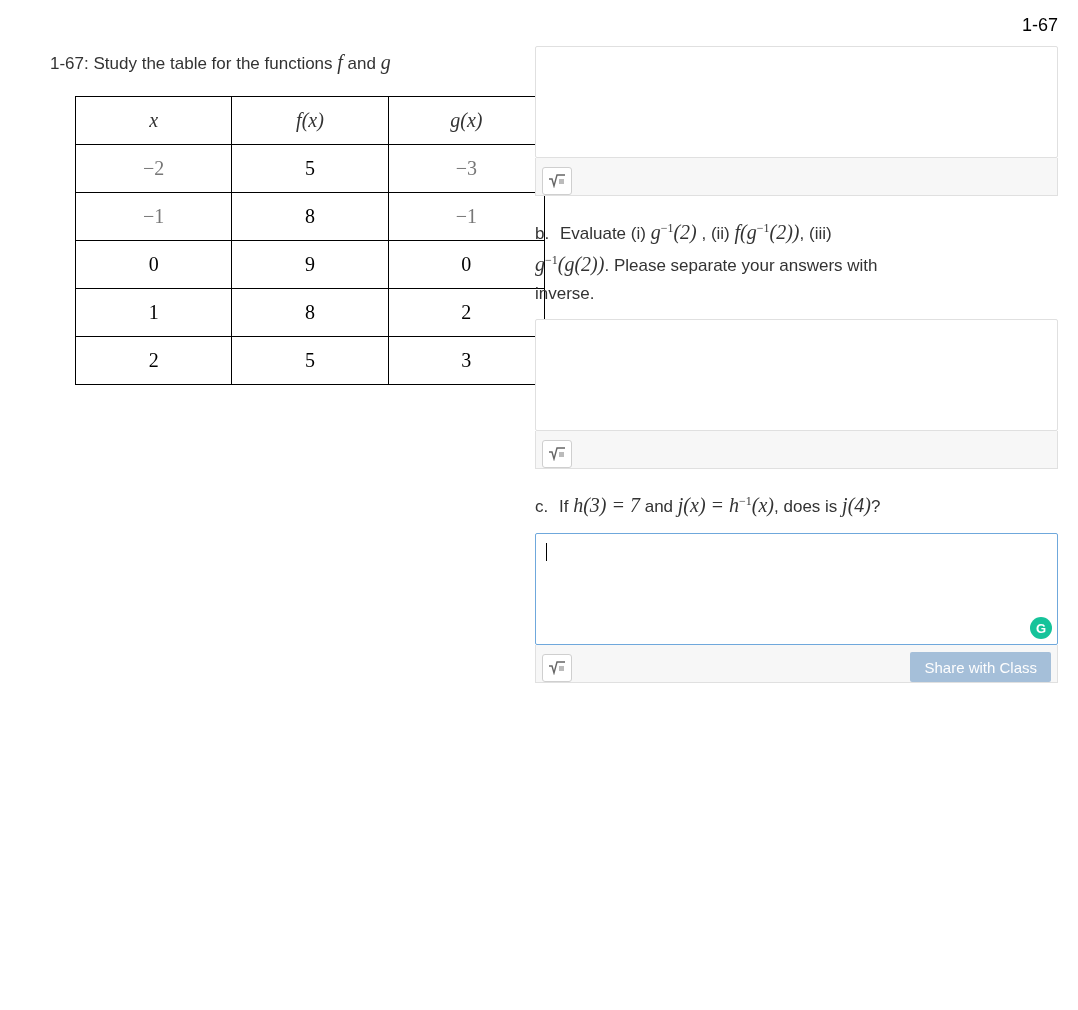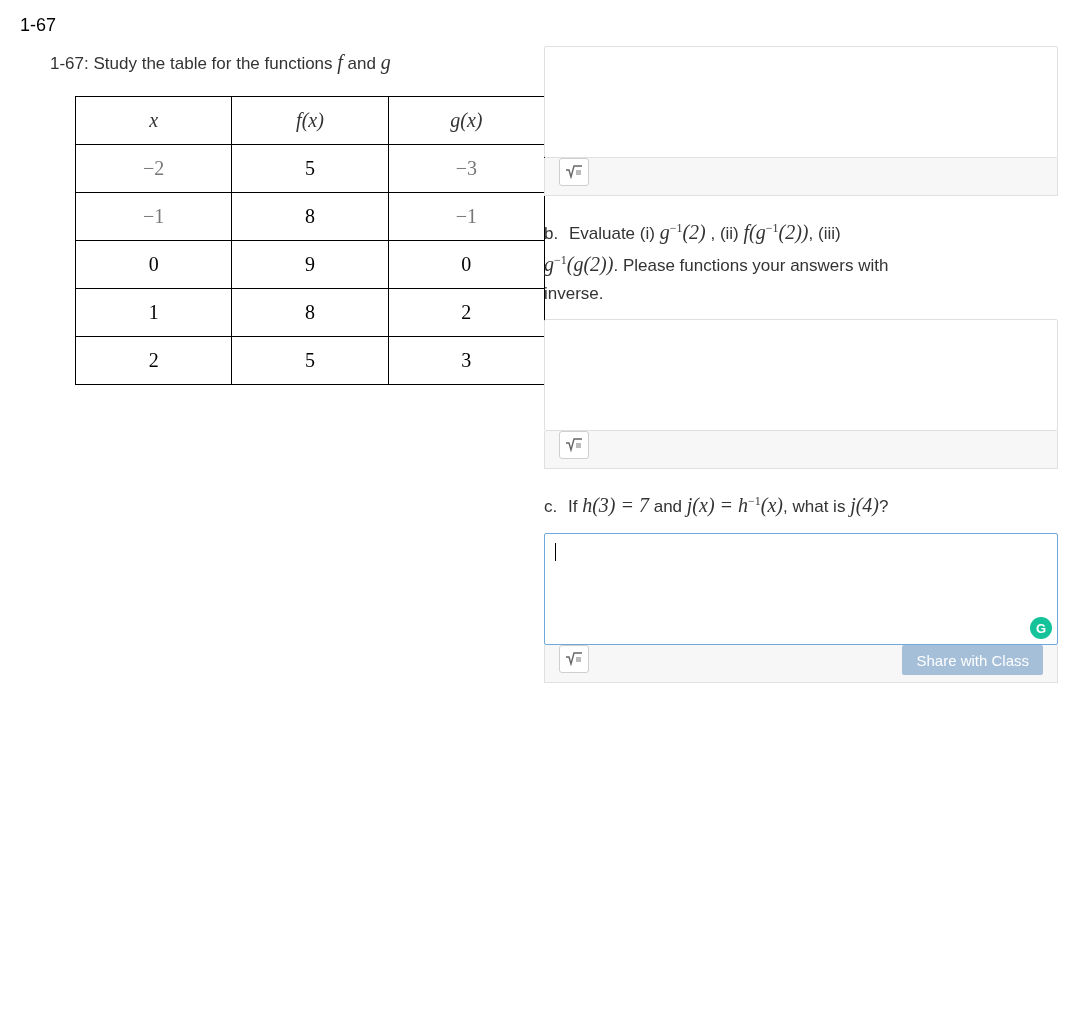--- a/index.html
+++ b/index.html
@@ -1,34 +1,34 @@
 <!DOCTYPE html>
 <html><head>
 <meta charset="utf-8">
 <style>
   html,body{margin:0;padding:0;background:#fff;font-family:Arial,Helvetica,sans-serif;color:#333;font-size:16px}
   .page{width:1078px;min-height:1010px;position:relative;box-sizing:border-box;padding:15px 20px 20px 20px}
-  .title{text-align:left;font-size:18px;color:#000;margin-bottom:10px}
-  .cols{display:flex;gap:34px}
+  .title{text-align:right;font-size:18px;color:#000;margin-bottom:10px}
+  .cols{display:flex;gap:25px}
   .left{width:490px}
   .right{flex:1}
   .intro{font-size:17px;margin:5px 0 22px 30px;color:#333}
   .intro .it{font-style:italic;font-family:'Times New Roman',serif;font-size:20px}
   .tbl{border-collapse:collapse;margin-left:55px;width:470px}
   .tbl td,.tbl th{border:1px solid #000;text-align:center;padding:12px 0;font-size:20px;width:33.3%}
   .tbl th{font-weight:normal;font-family:'Times New Roman',serif;font-style:italic}
   .tbl td{font-family:'Times New Roman',serif;color:#000}
   .neg{color:#777}
   .q{margin:0 0 12px 0;font-size:17px;line-height:1.6}
   .q .lbl{margin-right:6px}
   .fn{font-family:'Times New Roman',serif;font-style:italic;font-size:20px}
   .sup{font-size:12px;vertical-align:super;font-family:'Times New Roman',serif}
   .ansbox{border:1px solid #e0e0e0;border-radius:2px;background:#fff;min-height:112px;width:100%;box-sizing:border-box;padding:8px 10px;font-size:16px;outline:none;resize:none;display:block}
   .ansbox.active{border:1px solid #6fa8dc}
-  .toolbar{border:1px solid #e0e0e0;border-top:none;background:#f7f7f7;height:38px;display:flex;align-items:flex-start;justify-content:space-between;padding:0 14px;box-sizing:border-box;margin-bottom:20px}
+  .toolbar{border:1px solid #e0e0e0;border-top:none;background:#f7f7f7;height:38px;display:flex;align-items:flex-end;justify-content:space-between;padding:0 6px;box-sizing:border-box;margin-bottom:20px}
   .mathbtn{width:28px;height:26px;border:1px solid #cfcfcf;border-radius:3px;background:#fff;display:flex;align-items:center;justify-content:center;cursor:pointer;font-size:14px;color:#555}
   .mathbtn svg{display:block}
   .sharebtn{background:#9db9d6;color:#fff;border:none;border-radius:2px;height:30px;padding:0 14px;font-size:15px;cursor:pointer;opacity:.9}
   .grammarly{position:absolute;width:22px;height:22px;border-radius:50%;background:#15c39a;color:#fff;display:flex;align-items:center;justify-content:center;font-weight:bold;font-size:13px;right:6px;bottom:6px;font-family:Arial}
   .answrap{position:relative}
   .cursor{display:inline-block;width:1px;height:18px;background:#000;vertical-align:middle}
   .spacer{flex:1}
 </style>
 </head>
 <body>
@@ -89,39 +89,39 @@
               <path d="M1 5 L4 5 L6 12 L9 1 L17 1" stroke="#666" stroke-width="1.4" fill="none"></path>
               <rect x="11" y="5" width="5" height="5" fill="#bbb"></rect>
             </svg>
         </div>
         <div class="spacer"></div>
       </div>
 
       <div class="q">
         <span class="lbl">b.</span>
         <span>Evaluate (i) </span><span class="fn">g</span><span class="sup">−1</span><span class="fn">(2)</span><span> ,  (ii) </span><span class="fn">f</span><span class="fn">(</span><span class="fn">g</span><span class="sup">−1</span><span class="fn">(2)</span><span class="fn">)</span><span>,  (iii)</span><br>
-        <span class="fn">g</span><span class="sup">−1</span><span class="fn">(</span><span class="fn">g</span><span class="fn">(2)</span><span class="fn">)</span><span>.  Please functions your answers with</span><br>
+        <span class="fn">g</span><span class="sup">−1</span><span class="fn">(</span><span class="fn">g</span><span class="fn">(2)</span><span class="fn">)</span><span>.  Please separate your answers with</span><br>
         <span>inverse.</span>
       </div>
       <div class="answrap">
         <div class="ansbox" contenteditable="true" style=""></div>
       </div>
       <div class="toolbar">
         <div class="mathbtn">
           <svg width="18" height="14" viewBox="0 0 18 14">
               <path d="M1 5 L4 5 L6 12 L9 1 L17 1" stroke="#666" stroke-width="1.4" fill="none"></path>
               <rect x="11" y="5" width="5" height="5" fill="#bbb"></rect>
             </svg>
         </div>
         <div class="spacer"></div>
       </div>
 
       <div class="q">
         <span class="lbl">c.</span>
-        <span>If </span><span class="fn">h</span><span class="fn">(3) = 7</span><span> and </span><span class="fn">j</span><span class="fn">(x) = </span><span class="fn">h</span><span class="sup">−1</span><span class="fn">(x)</span><span>, what is </span><span class="fn">j</span><span class="fn">(4)</span><span>?</span>
+        <span>If </span><span class="fn">h</span><span class="fn">(3) = 7</span><span> and </span><span class="fn">j</span><span class="fn">(x) = </span><span class="fn">h</span><span class="sup">−1</span><span class="fn">(x)</span><span>, does is </span><span class="fn">j</span><span class="fn">(4)</span><span>?</span>
       </div>
       <div class="answrap">
         <div class="ansbox active" contenteditable="true" style=""><span class="cursor"></span></div>
         <div class="grammarly">G</div>
       </div>
       <div class="toolbar">
         <div class="mathbtn">
           <svg width="18" height="14" viewBox="0 0 18 14">
               <path d="M1 5 L4 5 L6 12 L9 1 L17 1" stroke="#666" stroke-width="1.4" fill="none"></path>
               <rect x="11" y="5" width="5" height="5" fill="#bbb"></rect>

